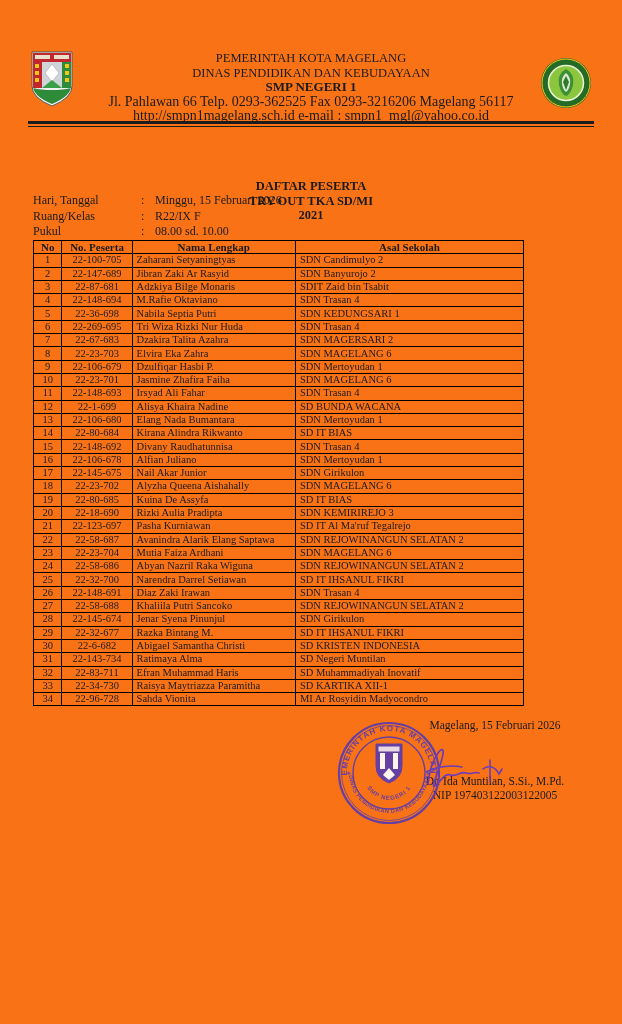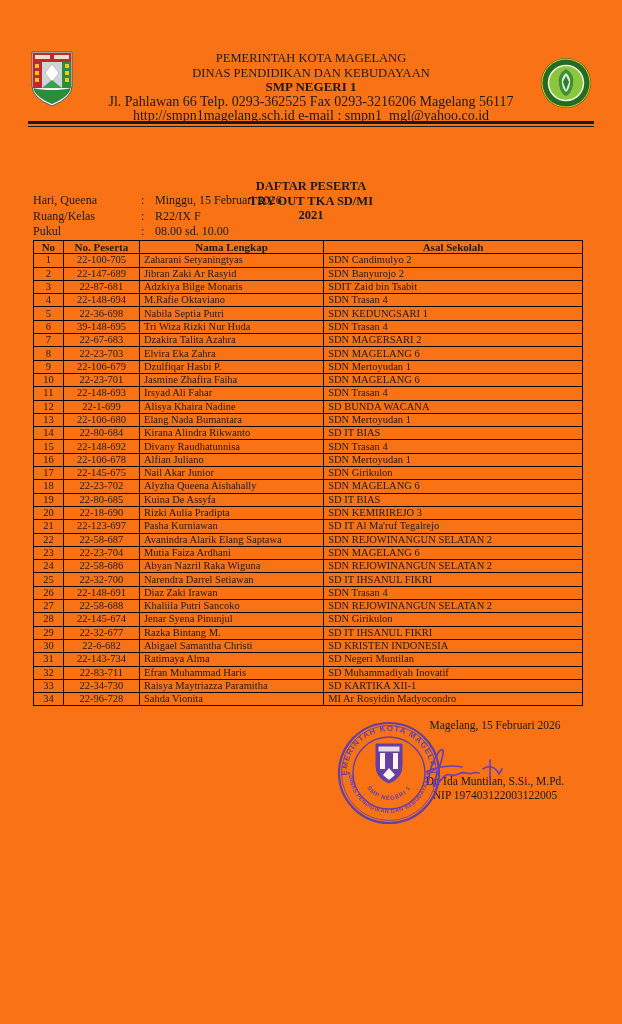--- a/index.html
+++ b/index.html
@@ -19,21 +19,21 @@
   .rule-thick { position:absolute; left:28px; right:28px; top:121px; height:3px; background:#1c1c1c; }
   .rule-thin  { position:absolute; left:28px; right:28px; top:126px; height:1px; background:#1c1c1c; }
   
   .title-block { position:absolute; left:0; right:0; top:147px; text-align:center; font-weight:bold; font-size:12.5px; line-height:14.5px;margin-top:32px; }
   
   .info-block { position:absolute; left:33px; top:193px; font-size:12px; }
   .info-row { display:flex; line-height:15.5px; }
   .info-label { width:108px; }
   .info-colon { width:14px; }
   
-  table.roster { position:absolute; left:33px; top:240px; width:550px; border-collapse:collapse; font-size:10.5px; }
+  table.roster { position:absolute; left:33px; top:240px; width:491px; border-collapse:collapse; font-size:10.5px; }
   table.roster th, table.roster td { border:1px solid #000; padding:0 4px; height:13.3px; line-height:12px; vertical-align:middle; }
   table.roster th { font-weight:bold; text-align:center; font-size:11px; }
   table.roster td.c0, table.roster td.c1 { text-align:center; }
   table.roster td.c2, table.roster td.c3 { text-align:left; }
   
   .sig-block { position:absolute; left:393px; top:718px; width:204px; text-align:center; font-size:11.5px; line-height:14px; }
   .sig-space { height:42px; }
   .stamp { position:absolute; left:336px; top:720px; width:106px; height:106px; opacity:.92; }
   .signature { position:absolute; left:418px; top:738px; width:100px; height:58px; }
 </style>
@@ -81,21 +81,21 @@
   <div class="rule-thin"></div>
 
   <div class="title-block">
     <div>DAFTAR PESERTA</div>
     <div>TRY OUT TKA SD/MI</div>
     <div>2021</div>
   </div>
 
   <div class="info-block">
     <div class="info-row">
-      <span class="info-label">Hari, Queena</span>
+      <span class="info-label">Hari, Tanggal</span>
       <span class="info-colon">:</span>
       <span class="info-value">Minggu, 15 Februari 2026</span>
     </div>
     <div class="info-row">
       <span class="info-label">Ruang/Kelas</span>
       <span class="info-colon">:</span>
       <span class="info-value">R22/IX F</span>
     </div>
     <div class="info-row">
       <span class="info-label">Pukul</span>
@@ -145,21 +145,21 @@
           <td class="c3">SDN Trasan 4</td>
         </tr>
         <tr>
           <td class="c0">5</td>
           <td class="c1">22-36-698</td>
           <td class="c2">Nabila Septia Putri</td>
           <td class="c3">SDN KEDUNGSARI 1</td>
         </tr>
         <tr>
           <td class="c0">6</td>
-          <td class="c1">39-148-695</td>
+          <td class="c1">22-269-695</td>
           <td class="c2">Tri Wiza Rizki Nur Huda</td>
           <td class="c3">SDN Trasan 4</td>
         </tr>
         <tr>
           <td class="c0">7</td>
           <td class="c1">22-67-683</td>
           <td class="c2">Dzakira Talita Azahra</td>
           <td class="c3">SDN MAGERSARI 2</td>
         </tr>
         <tr>

